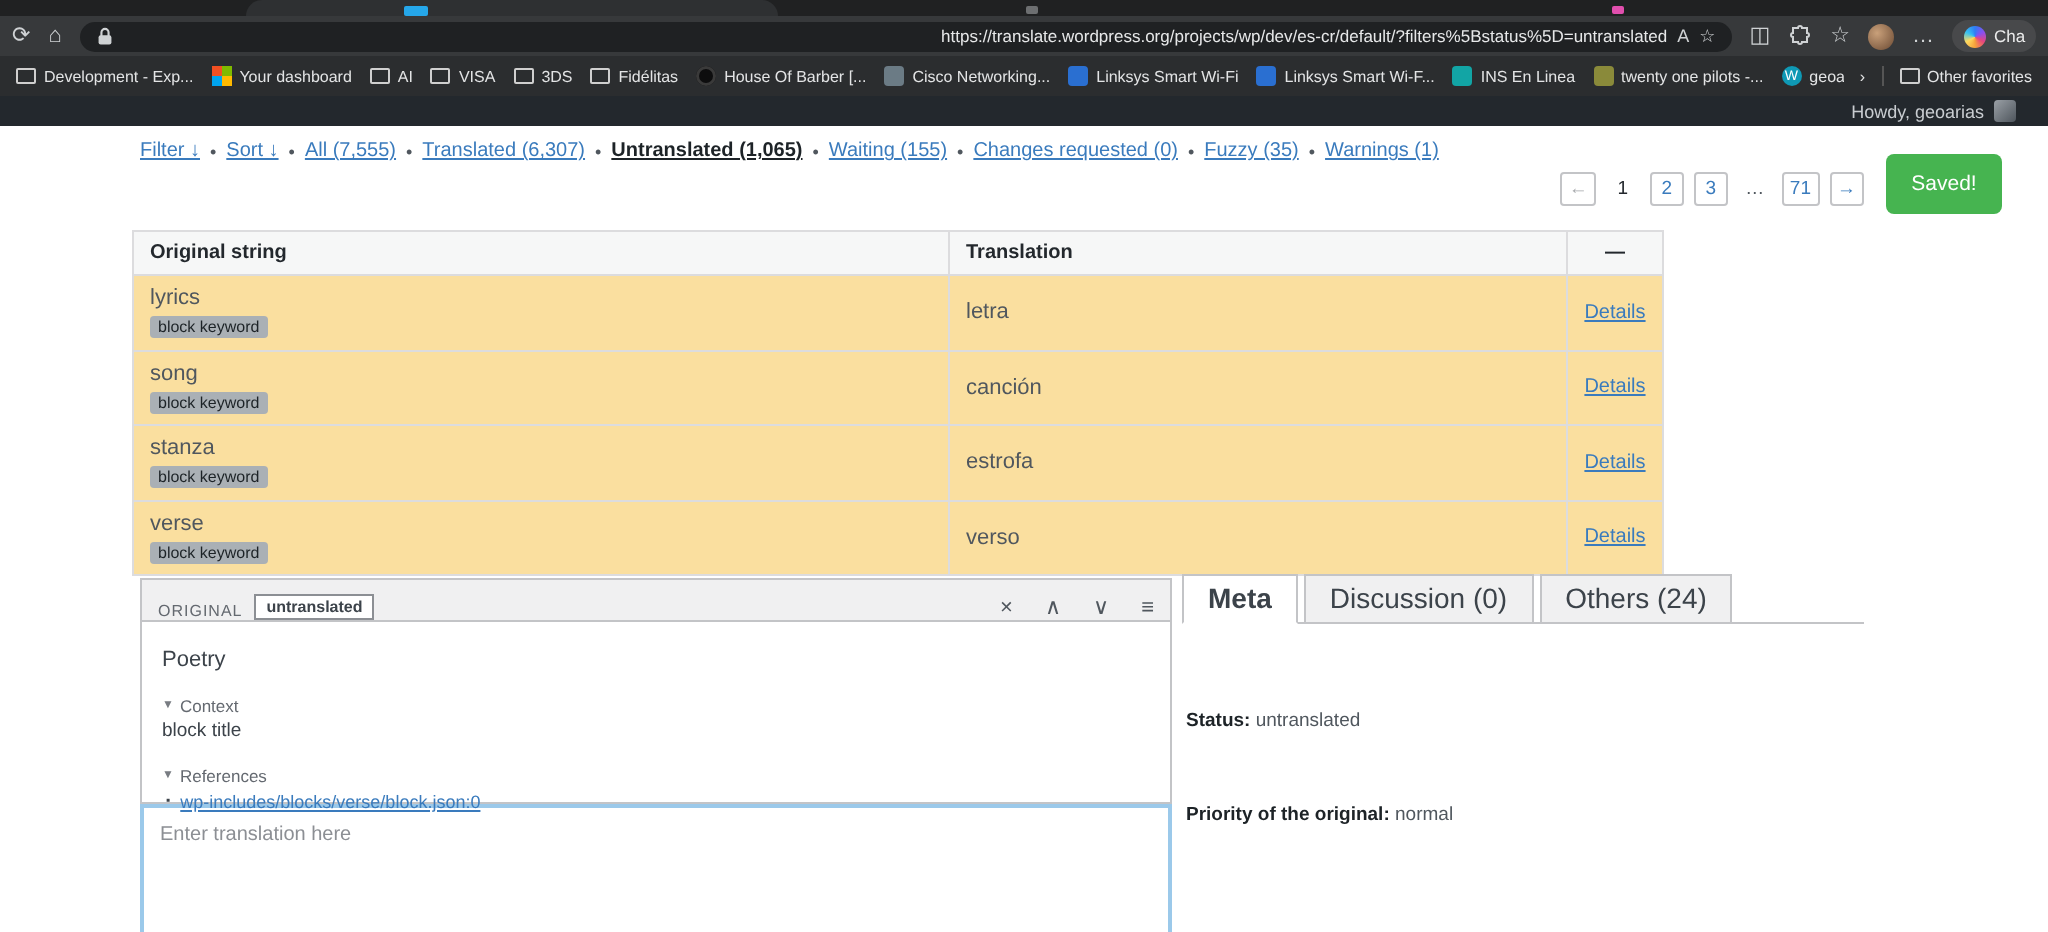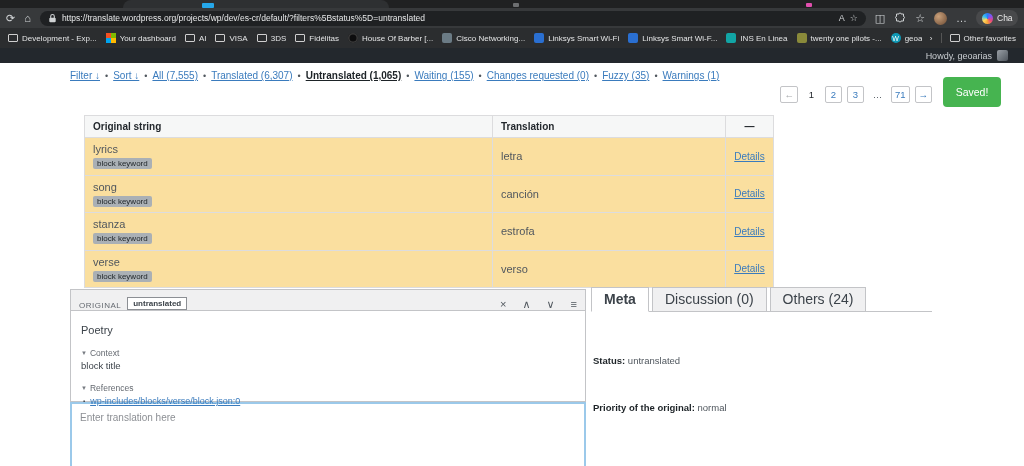--- a/index.html
+++ b/index.html
@@ -14,21 +14,21 @@
   .fav-sliver { position:absolute; left:79px; top:3px; width:12px; height:5px; background:#25a7ea; border-radius:1px; }
   .tabdot { position:absolute; top:3px; width:6px; height:4px; border-radius:1px; background:#6d6f71; }
   .tabdot.pink { left:806px; background:#e14fae; }
   .tabdot.gray { left:513px; }
 
   .toolbar { position:absolute; left:0; top:8px; width:1024px; height:20px; background:#37393b;
              display:flex; align-items:center; padding:0 6px; gap:9px; overflow:hidden; }
   .tico { color:#cfd2d4; font-size:11px; line-height:1; flex:none; }
   .urlbar { flex:1 1 auto; min-width:100px; height:15px; background:#1f2123; border-radius:8px;
             display:flex; align-items:center; gap:5px; padding:0 8px; overflow:hidden; }
-  .url-text { color:#e7e8e9; font-size:8.5px; white-space:nowrap; overflow:hidden; flex:1; }
+  .url-text { color:#e7e8e9; font-size:8.5px; white-space:nowrap; overflow:hidden; flex:1;text-align:right; }
   .pill-ico { color:#cfd2d4; font-size:9px; flex:none; }
   .avatar-t { width:13px; height:13px; border-radius:50%; flex:none;
               background:radial-gradient(circle at 35% 35%, #c9a07a, #6b4a33); }
   .copilot { flex:none; height:16px; background:#48494b; border-radius:8px; display:flex; align-items:center;
              gap:4px; padding:0 6px; color:#ececec; font-size:8.5px; white-space:nowrap;
              max-width:42px; overflow:hidden; }
   .copilot-orb { width:11px; height:11px; border-radius:50%; flex:none;
                  background:conic-gradient(#2f7cf6,#8a4ff0,#e8477c,#f6a23b,#ffd95e,#35c1f1,#2f7cf6); }
 
   .bookmarks { position:absolute; left:0; top:28px; width:1024px; height:20px; background:#2b2d2f;
@@ -66,21 +66,21 @@
               font-family:inherit; cursor:pointer; }
 
   .pagination { position:absolute; top:86px; right:92px; display:flex; align-items:center; gap:5px;
                 font-size:9.5px; }
   .pg { min-width:17px; height:17px; padding:0 3px; border:1px solid #c3c4c7; border-radius:2px;
         background:#fff; color:#3a7bbd; display:flex; align-items:center; justify-content:center; }
   .pg.disabled { color:#a7aaad; }
   .pg.current { border:none; background:transparent; color:#23282d; }
   .pg.dots { border:none; background:transparent; color:#50575e; }
 
-  .gp-table { position:absolute; left:84px; top:115px; width:690px; }
+  .gp-table { position:absolute; left:66px; top:115px; width:766px; }
   .thead { display:grid; grid-template-columns:408px 1fr 47px; height:23px; background:#f6f7f7;
            border:1px solid #dcdcde; align-items:center; font-size:10px; font-weight:bold; color:#23282d; }
   .th { padding:0 8px; height:100%; display:flex; align-items:center; border-right:1px solid #dcdcde; }
   .th:last-child { border-right:none; justify-content:center; }
   .trow { display:grid; grid-template-columns:408px 1fr 47px; height:37.5px; background:#fadf9f;
           border:1px solid #dcdcde; border-top:none; }
   .td { padding:4px 8px; border-right:1px solid #dcdcde; display:flex; align-items:center; }
   .td:last-child { border-right:none; justify-content:center; }
   .td.orig-cell { flex-direction:column; align-items:flex-start; justify-content:center; gap:3px; }
   .orig-str { font-size:11px; color:#50575e; }

